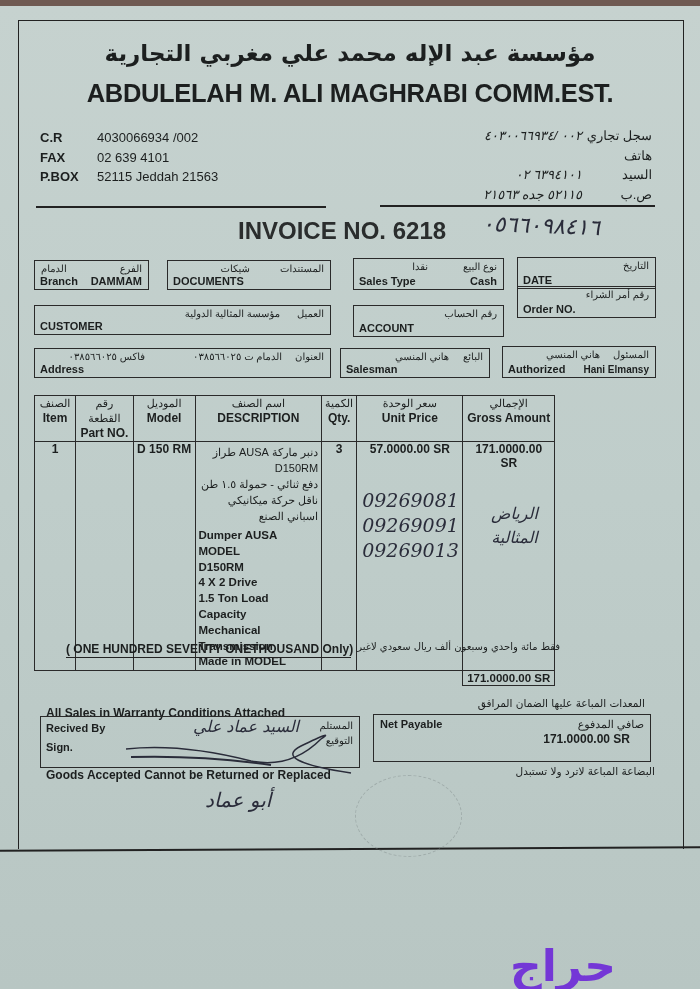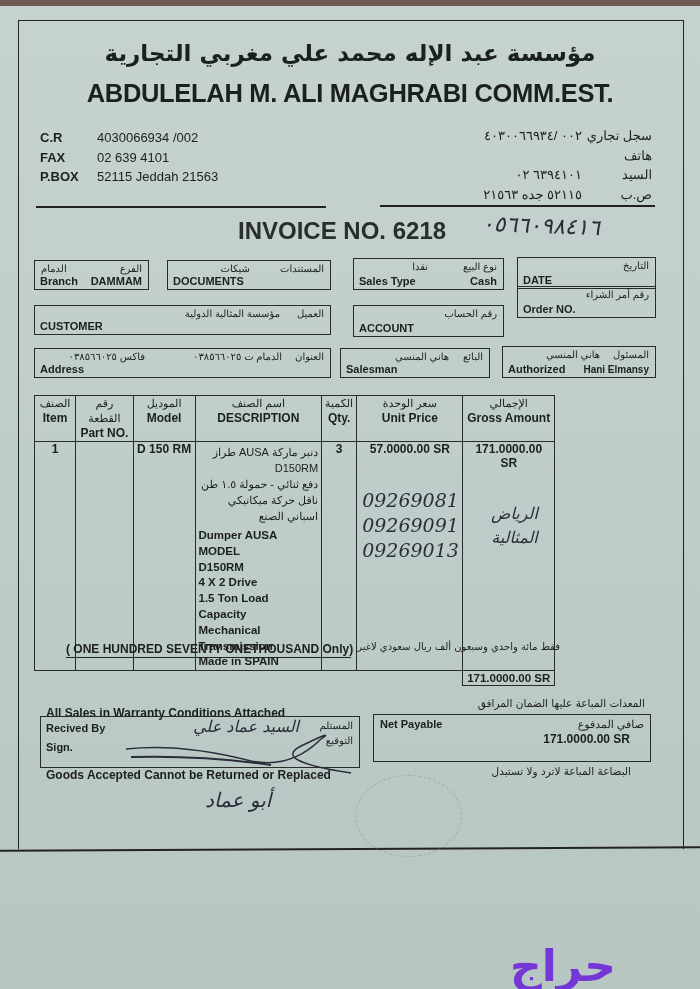--- a/index.html
+++ b/index.html
@@ -28,21 +28,21 @@
     position:absolute; left:0; top:79px; width:700px; text-align:center;
     font-family:"Liberation Sans", sans-serif; font-weight:bold; font-size:25px; letter-spacing:-0.3px;
     transform: scaleX(1.02);
   }
   .info { position:absolute; font-family:"Liberation Sans", sans-serif; font-size:13px; }
   .info-row { height:19.5px; display:flex; }
   .info-left { left:40px; top:130px; }
   .info-left .k { width:57px; font-weight:bold; }
   .info-right { right:48px; top:128px; direction:rtl; }
   .info-right .k { width:70px; }
-  .info-right .v { direction:ltr; unicode-bidi:bidi-override; text-align:right; letter-spacing:1px; }
+  .info-right .v { direction:ltr; unicode-bidi:bidi-override; text-align:right; letter-spacing:1px;font-style:italic; }
   .rule { position:absolute; height:2px; background:#222; }
   .invoice-title {
     position:absolute; left:238px; top:217px; font-family:"Liberation Sans", sans-serif;
     font-size:24px; color:#2a2d2d; font-weight:bold;
   }
   .hand { font-family:"DejaVu Serif", serif; font-style:italic; color:#2a2c3a; }
   .hand-phone { position:absolute; left:482px; top:213px; font-size:22px; letter-spacing:2px; transform: rotate(2deg); }
   .box {
     position:absolute; border:1.5px solid #2a2a2a; box-sizing:border-box;
     font-family:"Liberation Sans", sans-serif; font-size:11px;
@@ -195,21 +195,21 @@
           <div>دفع ثنائي - حمولة ١.٥ طن</div>
           <div>ناقل حركة ميكانيكي</div>
           <div>اسباني الصنع</div>
         </div>
         <div class="desc-en">
           <div>Dumper AUSA MODEL</div>
           <div>D150RM</div>
           <div>4 X 2 Drive</div>
           <div>1.5 Ton Load Capacity</div>
           <div>Mechanical Transmission</div>
-          <div>Made in SPAIN</div>
+          <div>Made in MODEL</div>
         </div>
       </td>
       <td>3</td>
       <td>
         <div>57.0000.00 SR</div>
         <div class="hand" style="font-size:19px; font-weight:normal; text-align:left; line-height:25px; margin-top:32px; padding-left:2px;">
           <div>09269081</div>
           <div>09269091</div>
           <div>09269013</div>
         </div>
@@ -244,17 +244,17 @@
   </svg>
 </div>
 
 <div class="box" style="left:373px; top:714px; width:278px; height:48px;">
   <span class="en2" style="left:6px; top:3px; bottom:auto; font-size:11px;">Net Payable</span>
   <span class="ar2" style="right:6px; top:3px; font-size:11px;">صافي المدفوع</span>
   <span class="en2" style="right:20px; top:17px; bottom:auto; font-size:12px;">171.0000.00 SR</span>
 </div>
 
 <div class="label" style="left:46px; top:768px;">Goods Accepted Cannot be Returned or Replaced</div>
-<div class="label-ar" style="right:69px; top:765px;">البضاعة المباعة لاترد ولا تستبدل</div>
+<div class="label-ar" style="right:45px; top:765px;">البضاعة المباعة لاترد ولا تستبدل</div>
 <div class="hand" style="position:absolute; left:205px; top:788px; font-size:20px; direction:rtl;">أبو عماد</div>
 
 <div class="stamp"></div>
 <div class="watermark">حراج</div>
 
 </body></html>

